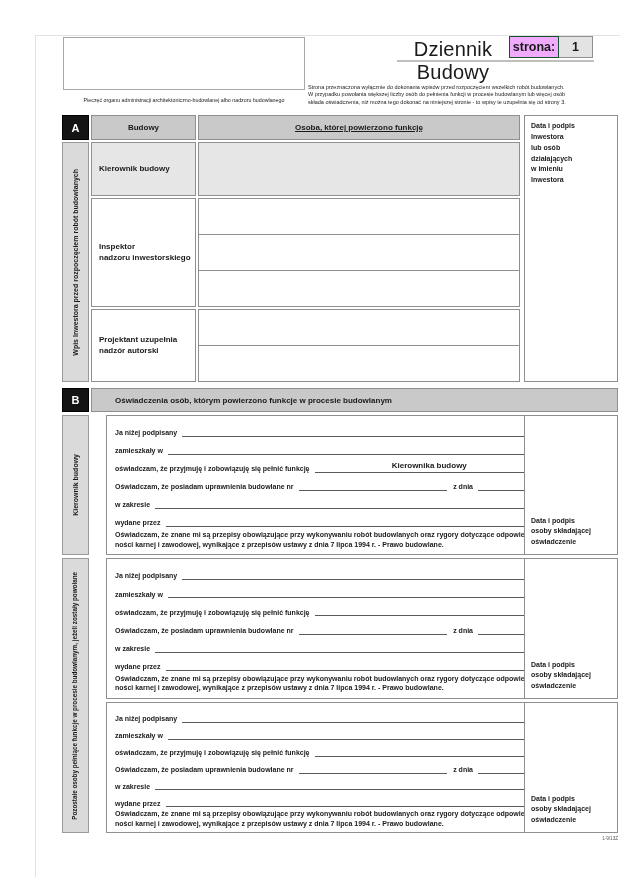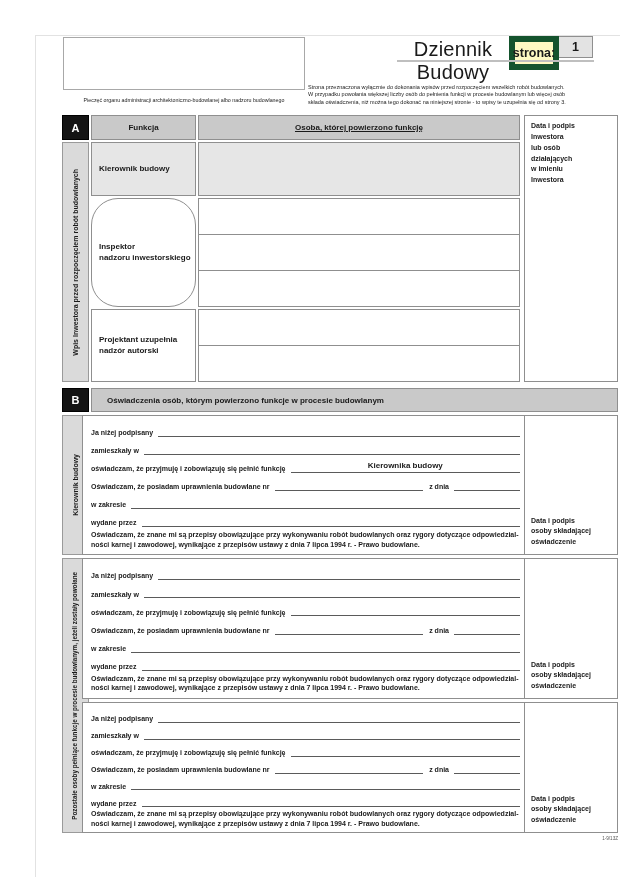--- a/index.html
+++ b/index.html
@@ -7,21 +7,21 @@
         font-family:"Liberation Sans","DejaVu Sans",sans-serif;color:#1a1a1a;overflow:hidden;}
   .abs{position:absolute;box-sizing:border-box;}
   .pre{white-space:pre-line;}
 
   
   .crop-h{left:35px;top:35px;width:585px;height:1px;background:#e2e2e2;}
   .crop-v{left:35px;top:35px;width:1px;height:842px;background:#e2e2e2;}
 
   
   .doc-title{left:398px;top:38px;width:110px;font-size:20px;font-weight:normal;letter-spacing:.2px;text-align:center;}
-  .strona-box{left:509px;top:36px;width:50px;height:34px;border:6px solid #14532d;background:#fef9c3;
+  .strona-box{left:509px;top:36px;width:50px;height:22px;border:1px solid #14532d;background:#f0abfc;
               font-size:12.5px;font-weight:bold;display:flex;align-items:center;justify-content:center;}
   .page-num-box{left:559px;top:36px;width:34px;height:22px;border:1px solid #8f8f8f;border-left:none;
               background:#e3e3e3;font-size:12.5px;font-weight:bold;display:flex;align-items:center;justify-content:center;}
   .title-underline{left:397px;top:60px;width:197px;height:2px;background:#bfbfbf;}
 
   .stamp-box{left:63px;top:37px;width:242px;height:53px;border:1px solid #a8a8a8;background:#fff;}
   .stamp-caption{left:60px;top:97px;width:248px;font-size:5.3px;color:#222;text-align:center;}
 
   .intro-note{left:308px;top:84px;width:312px;font-size:5.5px;line-height:1.32;color:#222;}
 
@@ -44,22 +44,22 @@
             display:flex;align-items:center;padding-left:7px;line-height:1.35;}
   .shaded{background:#e6e6e6;}
   .subrow{border-top:1px solid #8f8f8f;}
   .subrow:first-child{border-top:none;}
 
   .a-right{left:524px;top:115px;width:94px;height:267px;border:1px solid #8f8f8f;background:#fff;
            font-size:7px;font-weight:bold;padding:5px 4px 0 6px;line-height:1.55;}
 
   
   .b-titlebar{left:91px;top:388px;width:527px;height:24px;background:#c9c9c9;border:1px solid #8f8f8f;
-              font-size:8px;font-weight:bold;display:flex;align-items:center;padding-left:15px;}
-  .b-main{left:82px;width:454px;border:1px solid #8f8f8f;background:#fff;
+              font-size:8px;font-weight:bold;display:flex;align-items:center;padding-left:23px;}
+  .b-main{left:106px;width:454px;border:1px solid #8f8f8f;background:#fff;
           display:flex;flex-direction:column;justify-content:space-evenly;padding:3px 15px 3px 8px;}
   .b-right{left:524px;width:94px;border:1px solid #8f8f8f;background:#fff;font-size:7px;font-weight:bold;
            display:flex;flex-direction:column;justify-content:flex-end;padding:0 3px 7px 6px;line-height:1.5;}
   .fline{display:flex;align-items:flex-end;font-size:7px;font-weight:bold;line-height:1.1;height:16px;}
   .flabel{white-space:nowrap;}
   .fill{flex:1;border-bottom:1px solid #5a5a5a;margin-left:5px;height:9px;position:relative;}
   .fill.short{flex:0 0 66px;}
   .zdnia{margin-left:6px;white-space:nowrap;}
   .role{position:absolute;left:0;right:0;bottom:1px;text-align:center;font-size:8px;font-weight:bold;}
   .legal{font-size:7px;font-weight:bold;line-height:1.35;margin-top:1px;}
@@ -78,37 +78,37 @@
   <div class="abs stamp-caption">Pieczęć organu administracji architektoniczno-budowlanej albo nadzoru budowlanego</div>
   <div class="abs doc-title">Dziennik Budowy</div>
   <div class="abs strona-box">strona:</div>
   <div class="abs page-num-box">1</div>
   <div class="abs title-underline"></div>
   <div class="abs intro-note pre">Strona przeznaczona wyłącznie  do dokonania wpisów przed rozpoczęciem wszelkich robót budowlanych.
 W przypadku powołania większej liczby osób do pełnienia funkcji w procesie budowlanym lub więcej osób
 składa oświadczenia, niż można tego dokonać na niniejszej stronie - to wpisy te uzupełnia się od strony 3.</div>
 
   <div class="abs letterbox" style="left:62px;top:115px;">A</div>
-  <div class="abs hcell" style="left:91px;top:115px;width:105px;height:25px;">Funkcja</div>
+  <div class="abs hcell" style="left:91px;top:115px;width:105px;height:25px;">Budowy</div>
   <div class="abs hcell" style="left:198px;top:115px;width:322px;height:25px;text-decoration:underline;">Osoba, której powierzono funkcję</div>
   <div class="abs a-right pre">Data i podpis
 Inwestora
 lub osób
 działających
 w imieniu
 Inwestora</div>
 
   <div class="abs vstrip" style="left:62px;top:142px;width:27px;height:240px;">
     <span class="vtext">Wpis Inwestora przed rozpoczęciem robót budowlanych</span>
   </div>
 
   <div class="abs rowlabel shaded" style="left:91px;top:142px;width:105px;height:54px;">Kierownik budowy</div>
   <div class="abs cell shaded" style="left:198px;top:142px;width:322px;height:54px;"></div>
 
-  <div class="abs rowlabel pre" style="left:91px;top:198px;width:105px;height:109px;border-radius:27px;">Inspektor
+  <div class="abs rowlabel pre" style="left:91px;top:198px;width:105px;height:109px;">Inspektor
 nadzoru inwestorskiego</div>
   <div class="abs cell" style="left:198px;top:198px;width:322px;height:109px;display:flex;flex-direction:column;">
     <div class="subrow" style="flex:1;"></div>
     <div class="subrow" style="flex:1;"></div>
     <div class="subrow" style="flex:1;"></div>
   </div>
 
   <div class="abs rowlabel pre" style="left:91px;top:309px;width:105px;height:73px;">Projektant uzupełnia
 nadzór autorski</div>
   <div class="abs cell" style="left:198px;top:309px;width:322px;height:73px;display:flex;flex-direction:column;">

